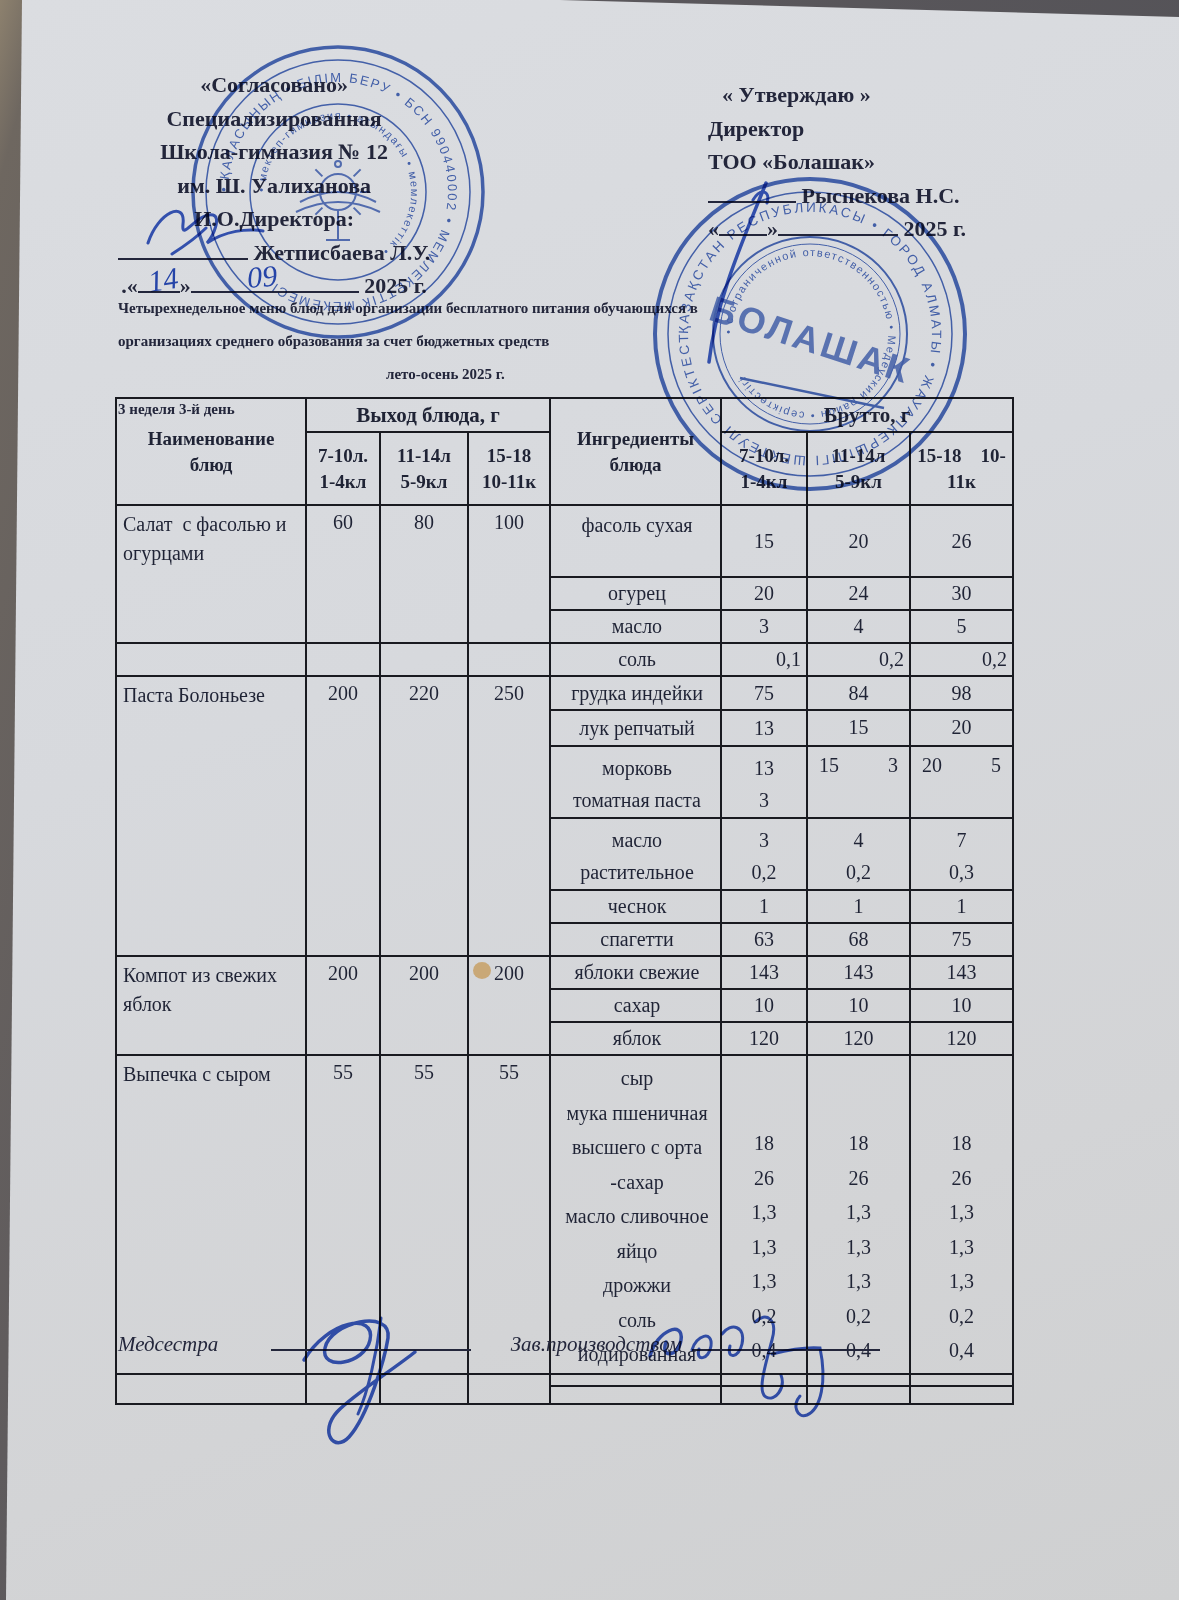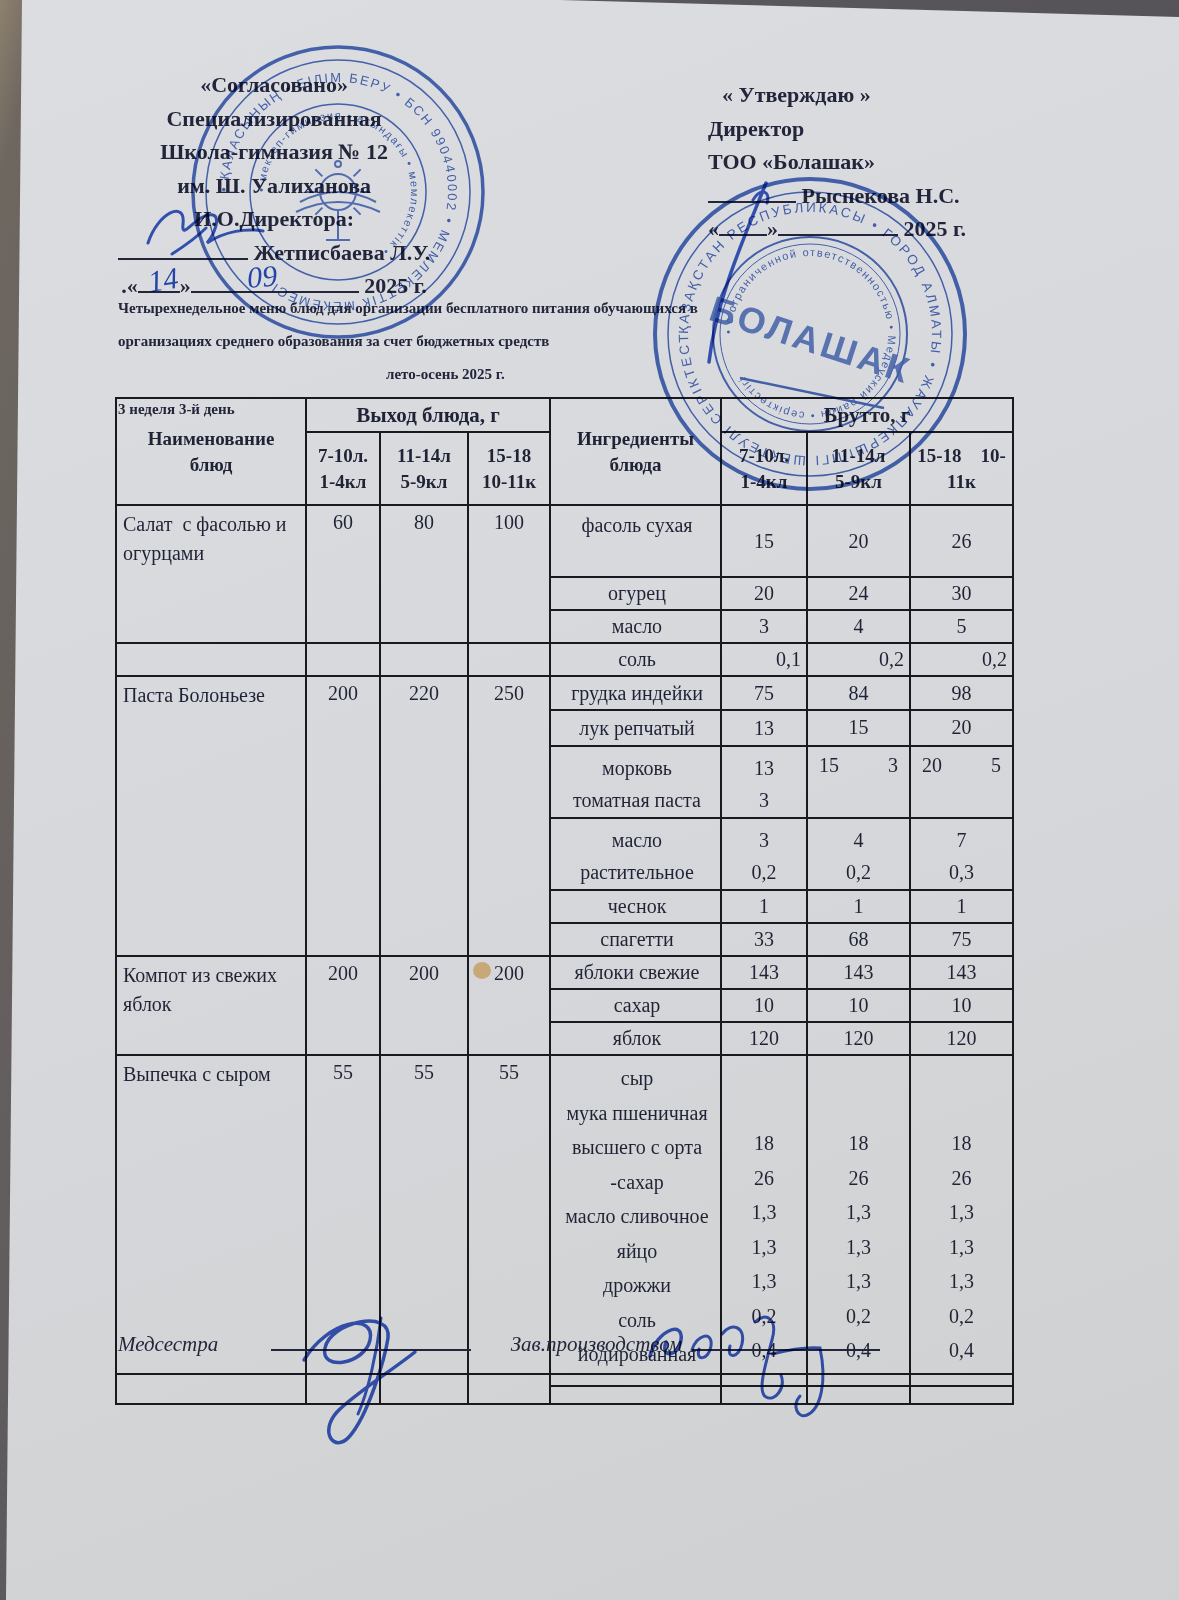--- a/index.html
+++ b/index.html
@@ -195,21 +195,21 @@
 0,3</td>
     </tr>
     <tr style="height:26px;">
       <td class="ing">чеснок</td>
       <td class="num">1</td>
       <td class="num">1</td>
       <td class="num">1</td>
     </tr>
     <tr style="height:26px;">
       <td class="ing">спагетти</td>
-      <td class="num">33</td>
+      <td class="num">63</td>
       <td class="num">68</td>
       <td class="num">75</td>
     </tr>
 
     <tr style="height:26px;">
       <td class="dish pre" rowspan="3">Компот из свежих
 яблок</td>
       <td class="num vtop" rowspan="3">200</td>
       <td class="num vtop" rowspan="3">200</td>
       <td class="num vtop" rowspan="3">200</td>

